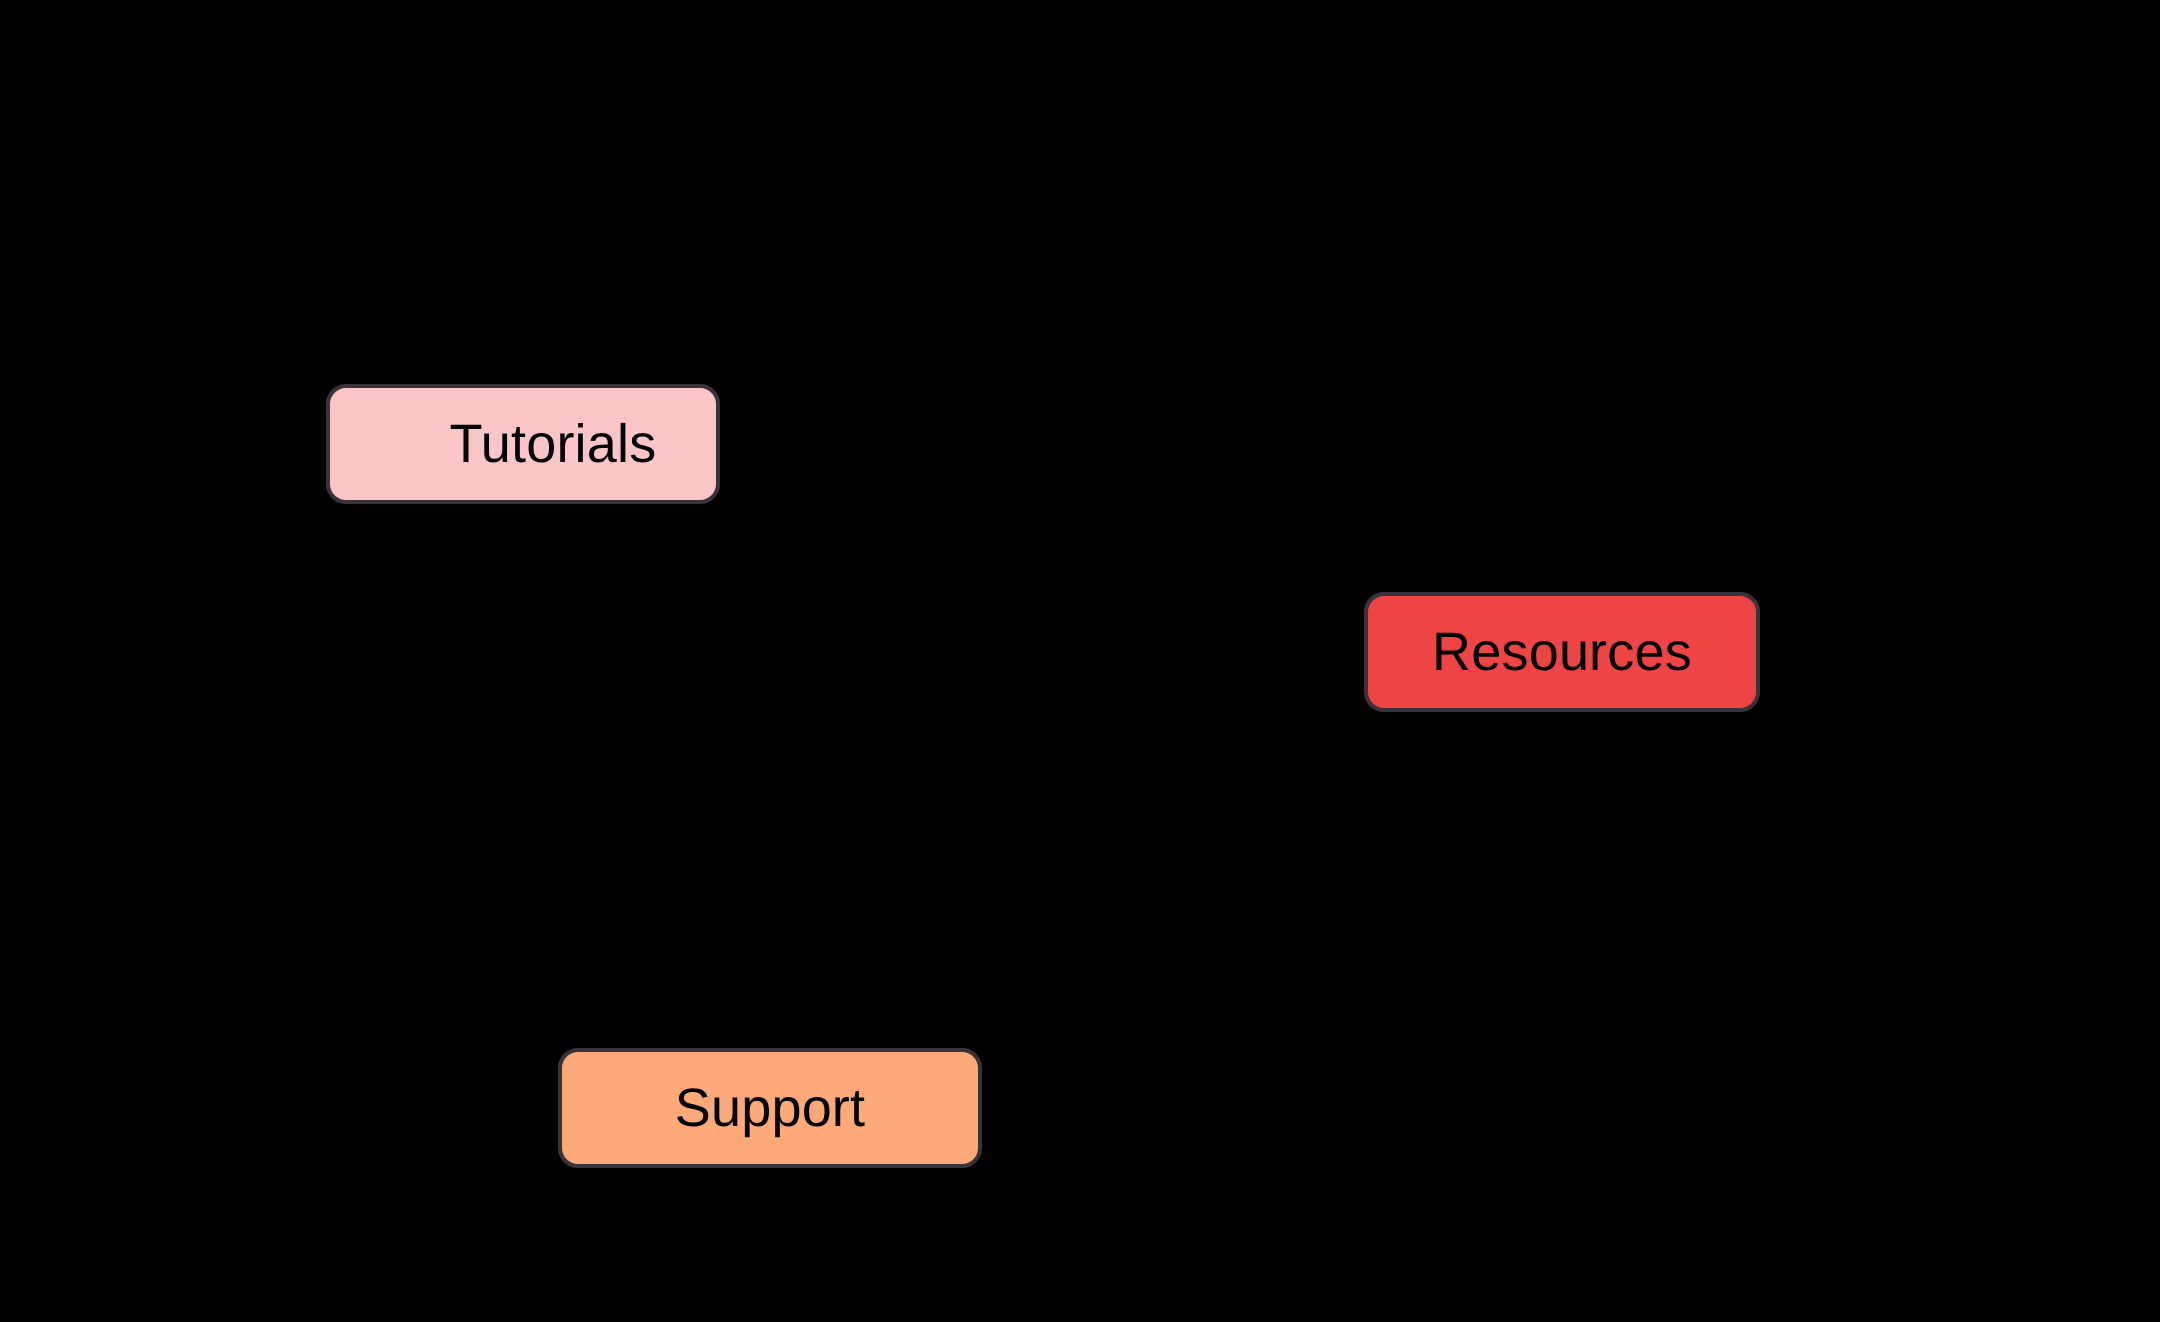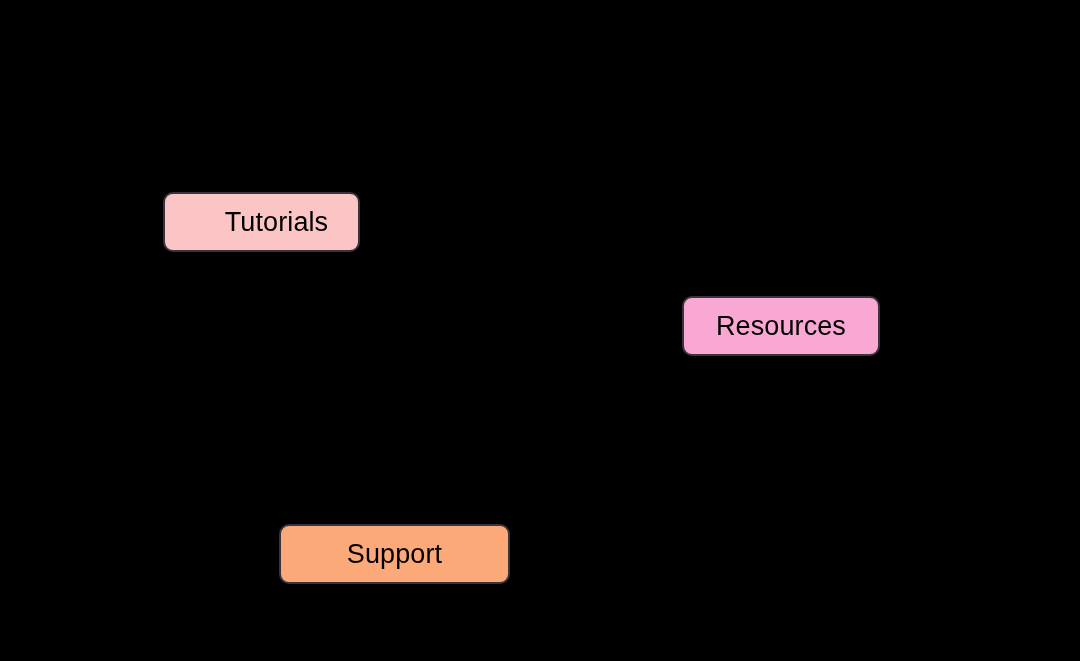--- a/index.html
+++ b/index.html
@@ -40,21 +40,21 @@
 </style>
 </head>
 <body style="background: rgb(0, 0, 0);">
 
 <div id="canvas" style="width: 1080px; height: 661px; background: rgb(0, 0, 0);">
 
   <div class="node" style="left: 163px; top: 192px; width: 197px; height: 60px; background: rgb(251, 197, 197); border-color: rgb(57, 51, 60); border-radius: 10px;">
     <span class="node-label" style="color: rgb(0, 0, 0); margin-left: 30px;">Tutorials</span>
   </div>
 
-  <div class="node" style="left: 682px; top: 296px; width: 198px; height: 60px; background: #f9a8d4; border-color: rgb(57, 51, 60); border-radius: 10px;">
+  <div class="node" style="left: 682px; top: 296px; width: 198px; height: 60px; background: #ef4444; border-color: rgb(57, 51, 60); border-radius: 10px;">
     <span class="node-label" style="color: rgb(0, 0, 0);">Resources</span>
   </div>
 
-  <div class="node" style="left: 279px; top: 524px; width: 231px; height: 60px; background: rgb(252, 169, 122); border-color: rgb(57, 51, 60); border-radius: 10px;">
+  <div class="node" style="left: 279px; top: 524px; width: 212px; height: 60px; background: rgb(252, 169, 122); border-color: rgb(57, 51, 60); border-radius: 10px;">
     <span class="node-label" style="color: rgb(0, 0, 0);">Support</span>
   </div>
 
 </div>
 
 </body></html>

